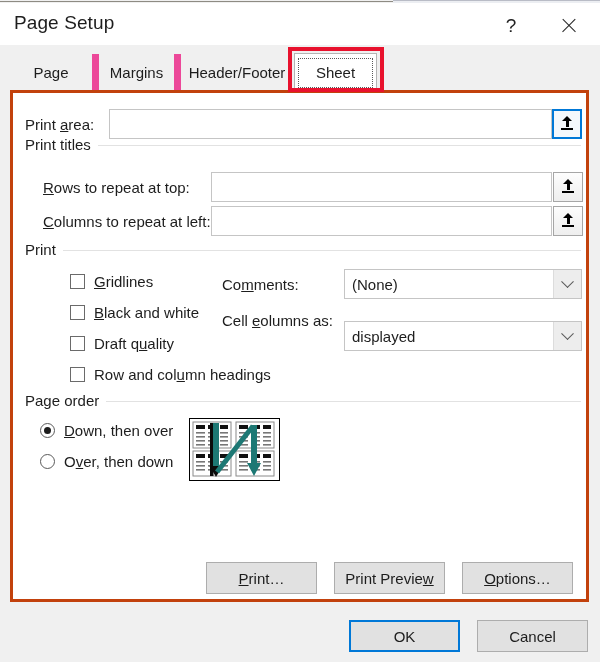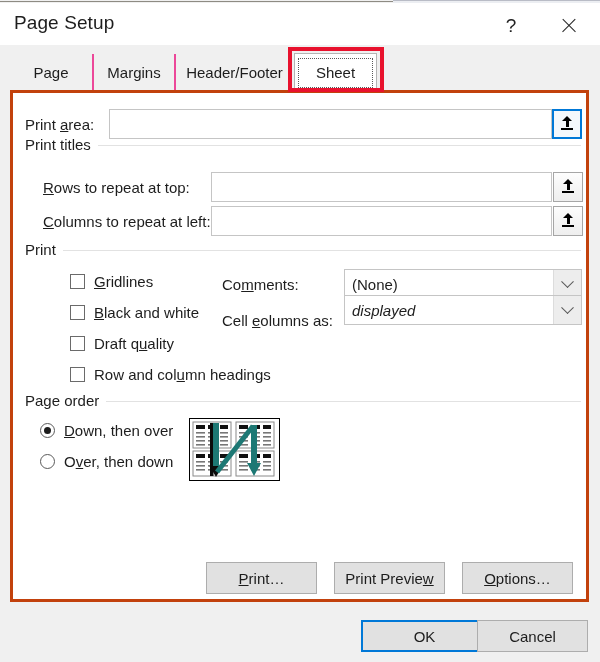--- a/index.html
+++ b/index.html
@@ -61,21 +61,21 @@
 
   
   .tabstrip {
     position: absolute; left: 0; top: 45px; width: 533px; height: 46px;
     background: #f0f0f0;
     border-radius: 22px;
   }
   .tab {
     position: absolute; top: 9px; height: 37px;
     background: #f0f0f0;
-    border-left: 2px solid #ec4899;
+    border-left: 7px solid #ec4899;
     font-size: 15px; color: #1d1d1d;
     display: flex; align-items: center; justify-content: center;
     cursor: default;
   }
   .tab.first { border-left: none; }
   .tab.selected {
     background: #ffffff;
     border: 1px solid #b4b4b4;
     border-bottom: 1px solid #ffffff;
     top: 8px; height: 39px;
@@ -320,21 +320,21 @@
 
     <div class="lbl" style="left:209px; top:183px;"><span>Co</span><u class="acc">m</u><span>ments:</span></div>
     <div class="combo" style="left:331px; top:176px; width:238px;">
       <span class="combo-value">(None)</span>
       <span class="combo-arrow">
           <span class="chev"></span>
         </span>
     </div>
 
     <div class="lbl" style="left:209px; top:219px;"><span>Cell </span><u class="acc">e</u><span>olumns as:</span></div>
-    <div class="combo" style="left:331px; top:202px; width:238px;font-style:italic;">
+    <div class="combo" style="left:331px; top:228px; width:238px;">
       <span class="combo-value">displayed</span>
       <span class="combo-arrow">
           <span class="chev"></span>
         </span>
     </div>
 
     <div class="group-label" style="left:12px; top:299px;">Page order</div>
     <div class="group-rule" style="left:12px; top:308px; width:556px;"></div>
 
     <div class="rdrow" style="left:27px; top:329px;">
@@ -442,20 +442,20 @@
   </div>
   <div class="btn" style="left:334px; top:562px; width:111px;">
     <span><span>Print Previe</span><u class="acc">w</u><span></span></span>
   </div>
   <div class="btn" style="left:462px; top:562px; width:111px;">
     <span><span></span><u class="acc">O</u><span>ptions…</span></span>
   </div>
 
   <div class="footer-sep"></div>
 
-  <div class="btn default" style="left:349px; top:620px; width:127px;margin-left:12px;">
+  <div class="btn default" style="left:349px; top:620px; width:111px;">
     <span>OK</span>
   </div>
   <div class="btn" style="left:477px; top:620px; width:111px;">
     <span>Cancel</span>
   </div>
 
 </div>
 
 </body></html>

